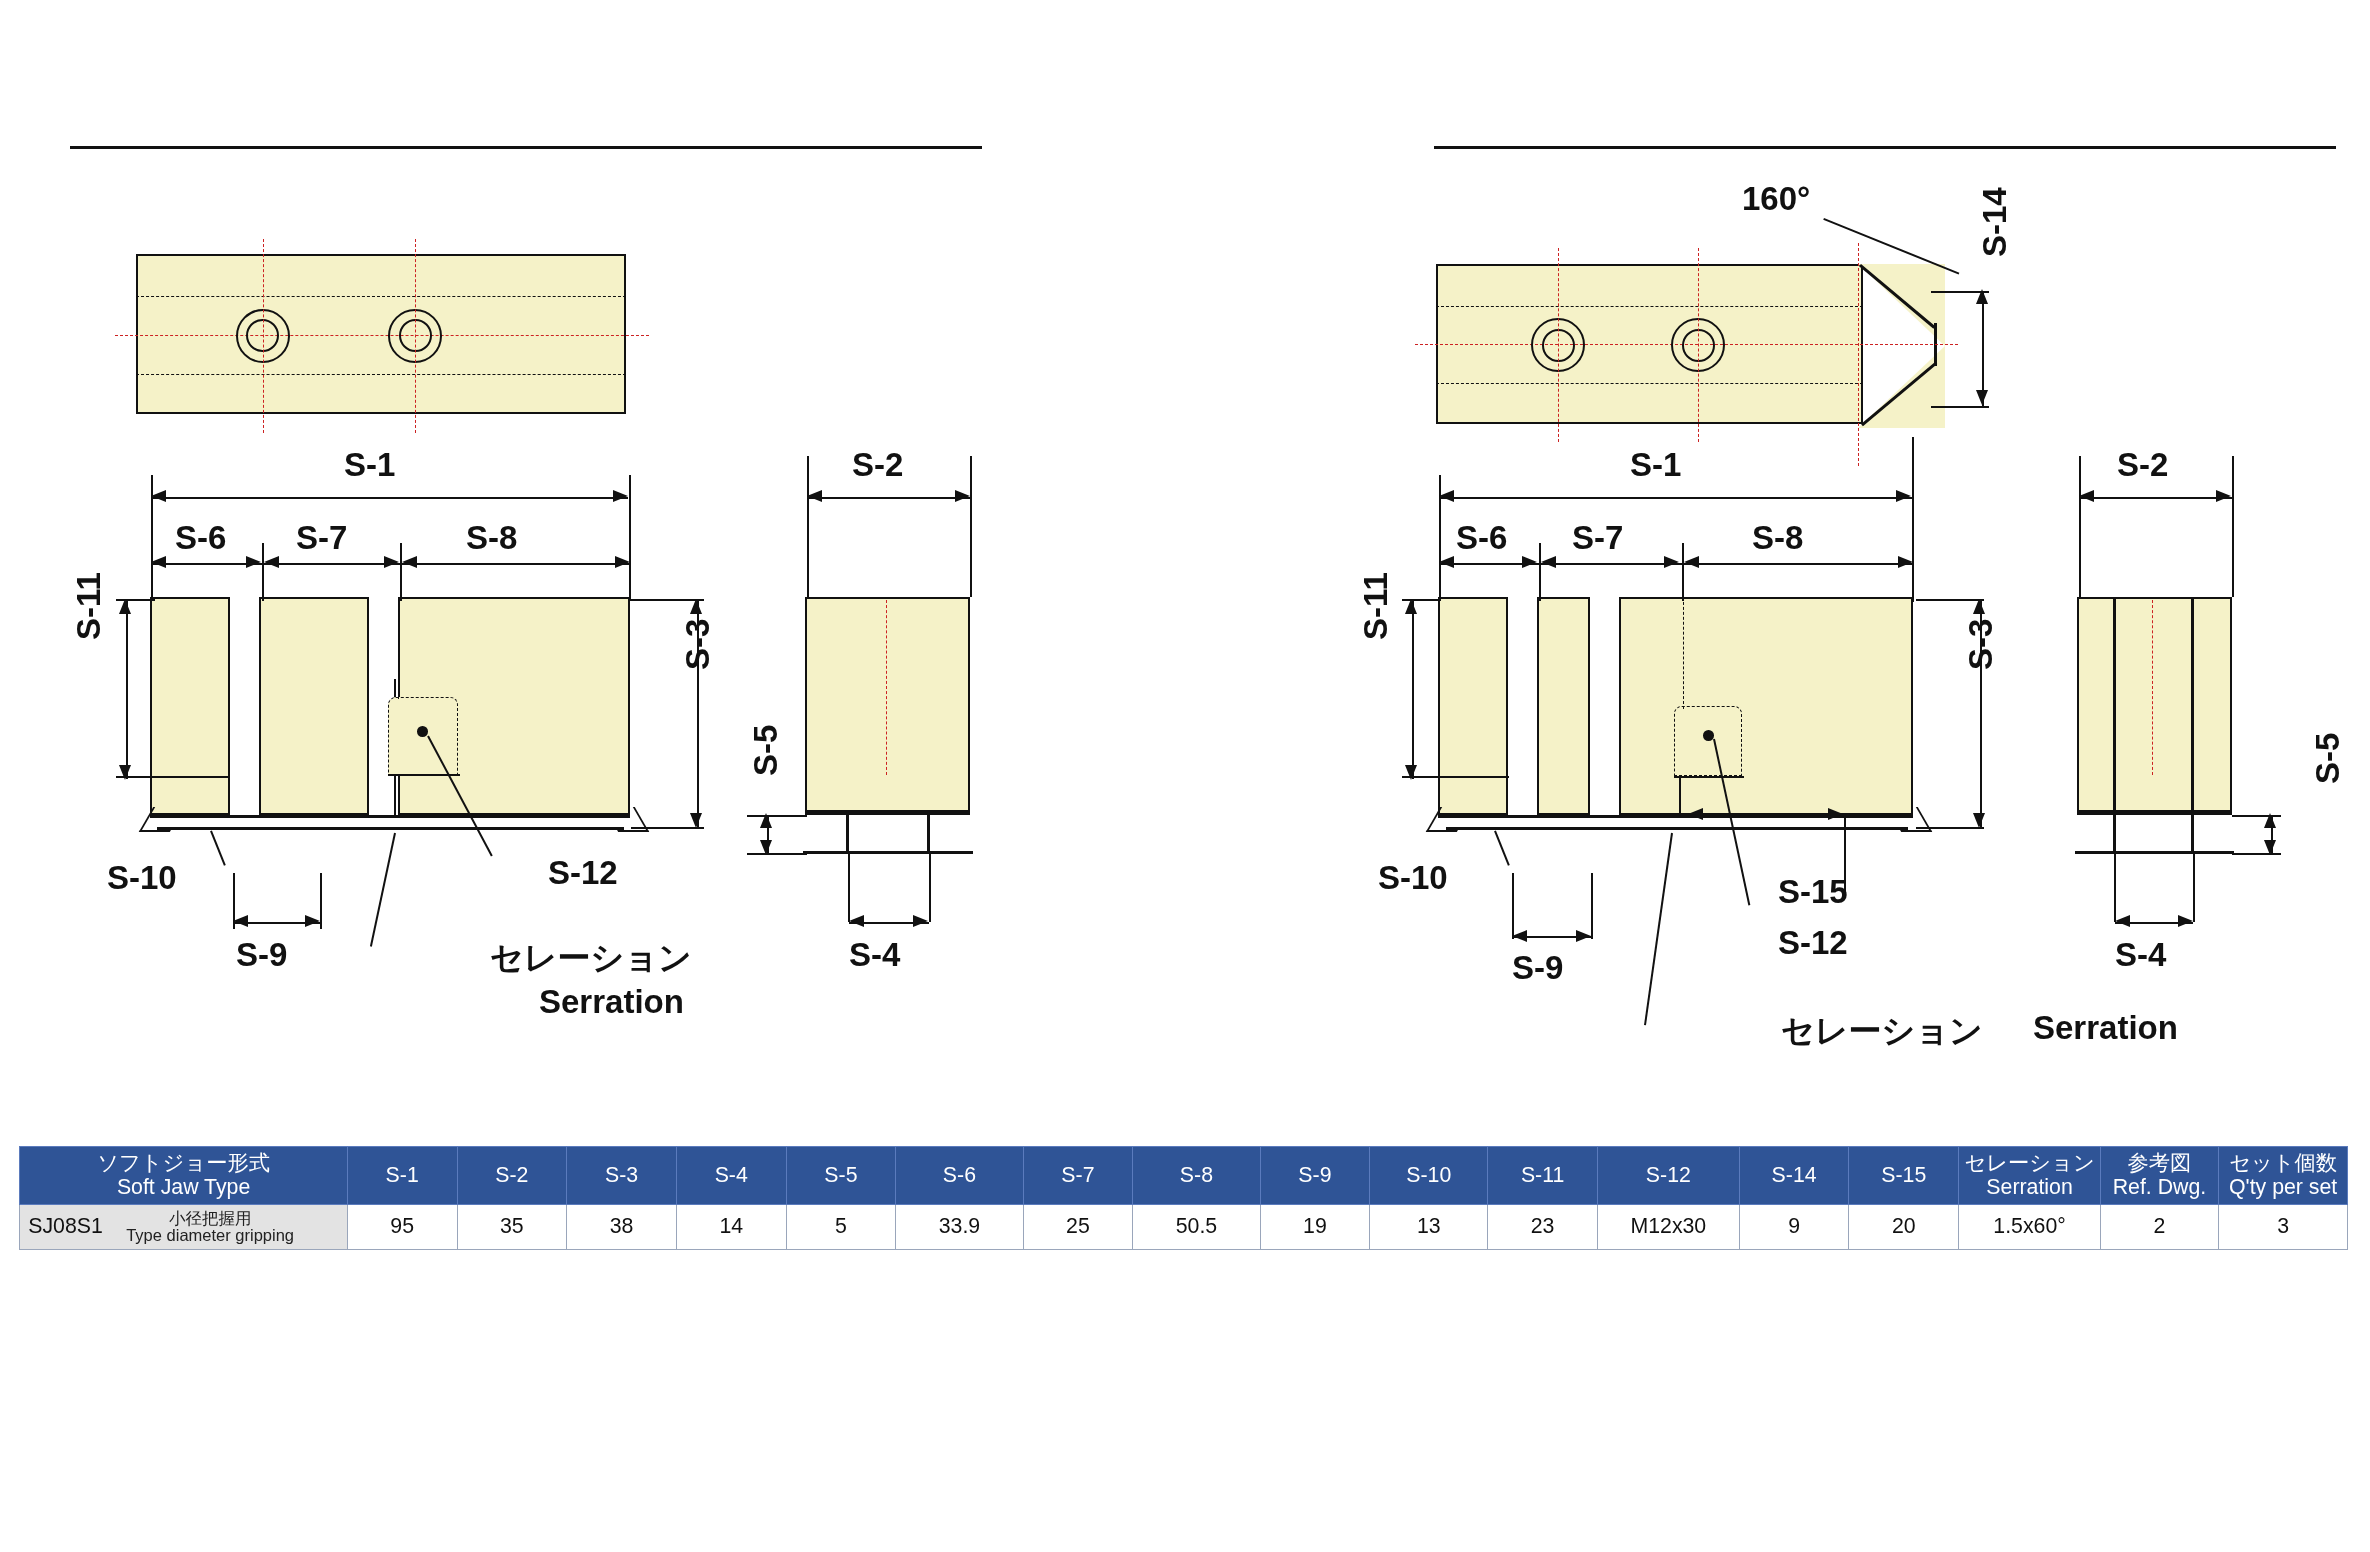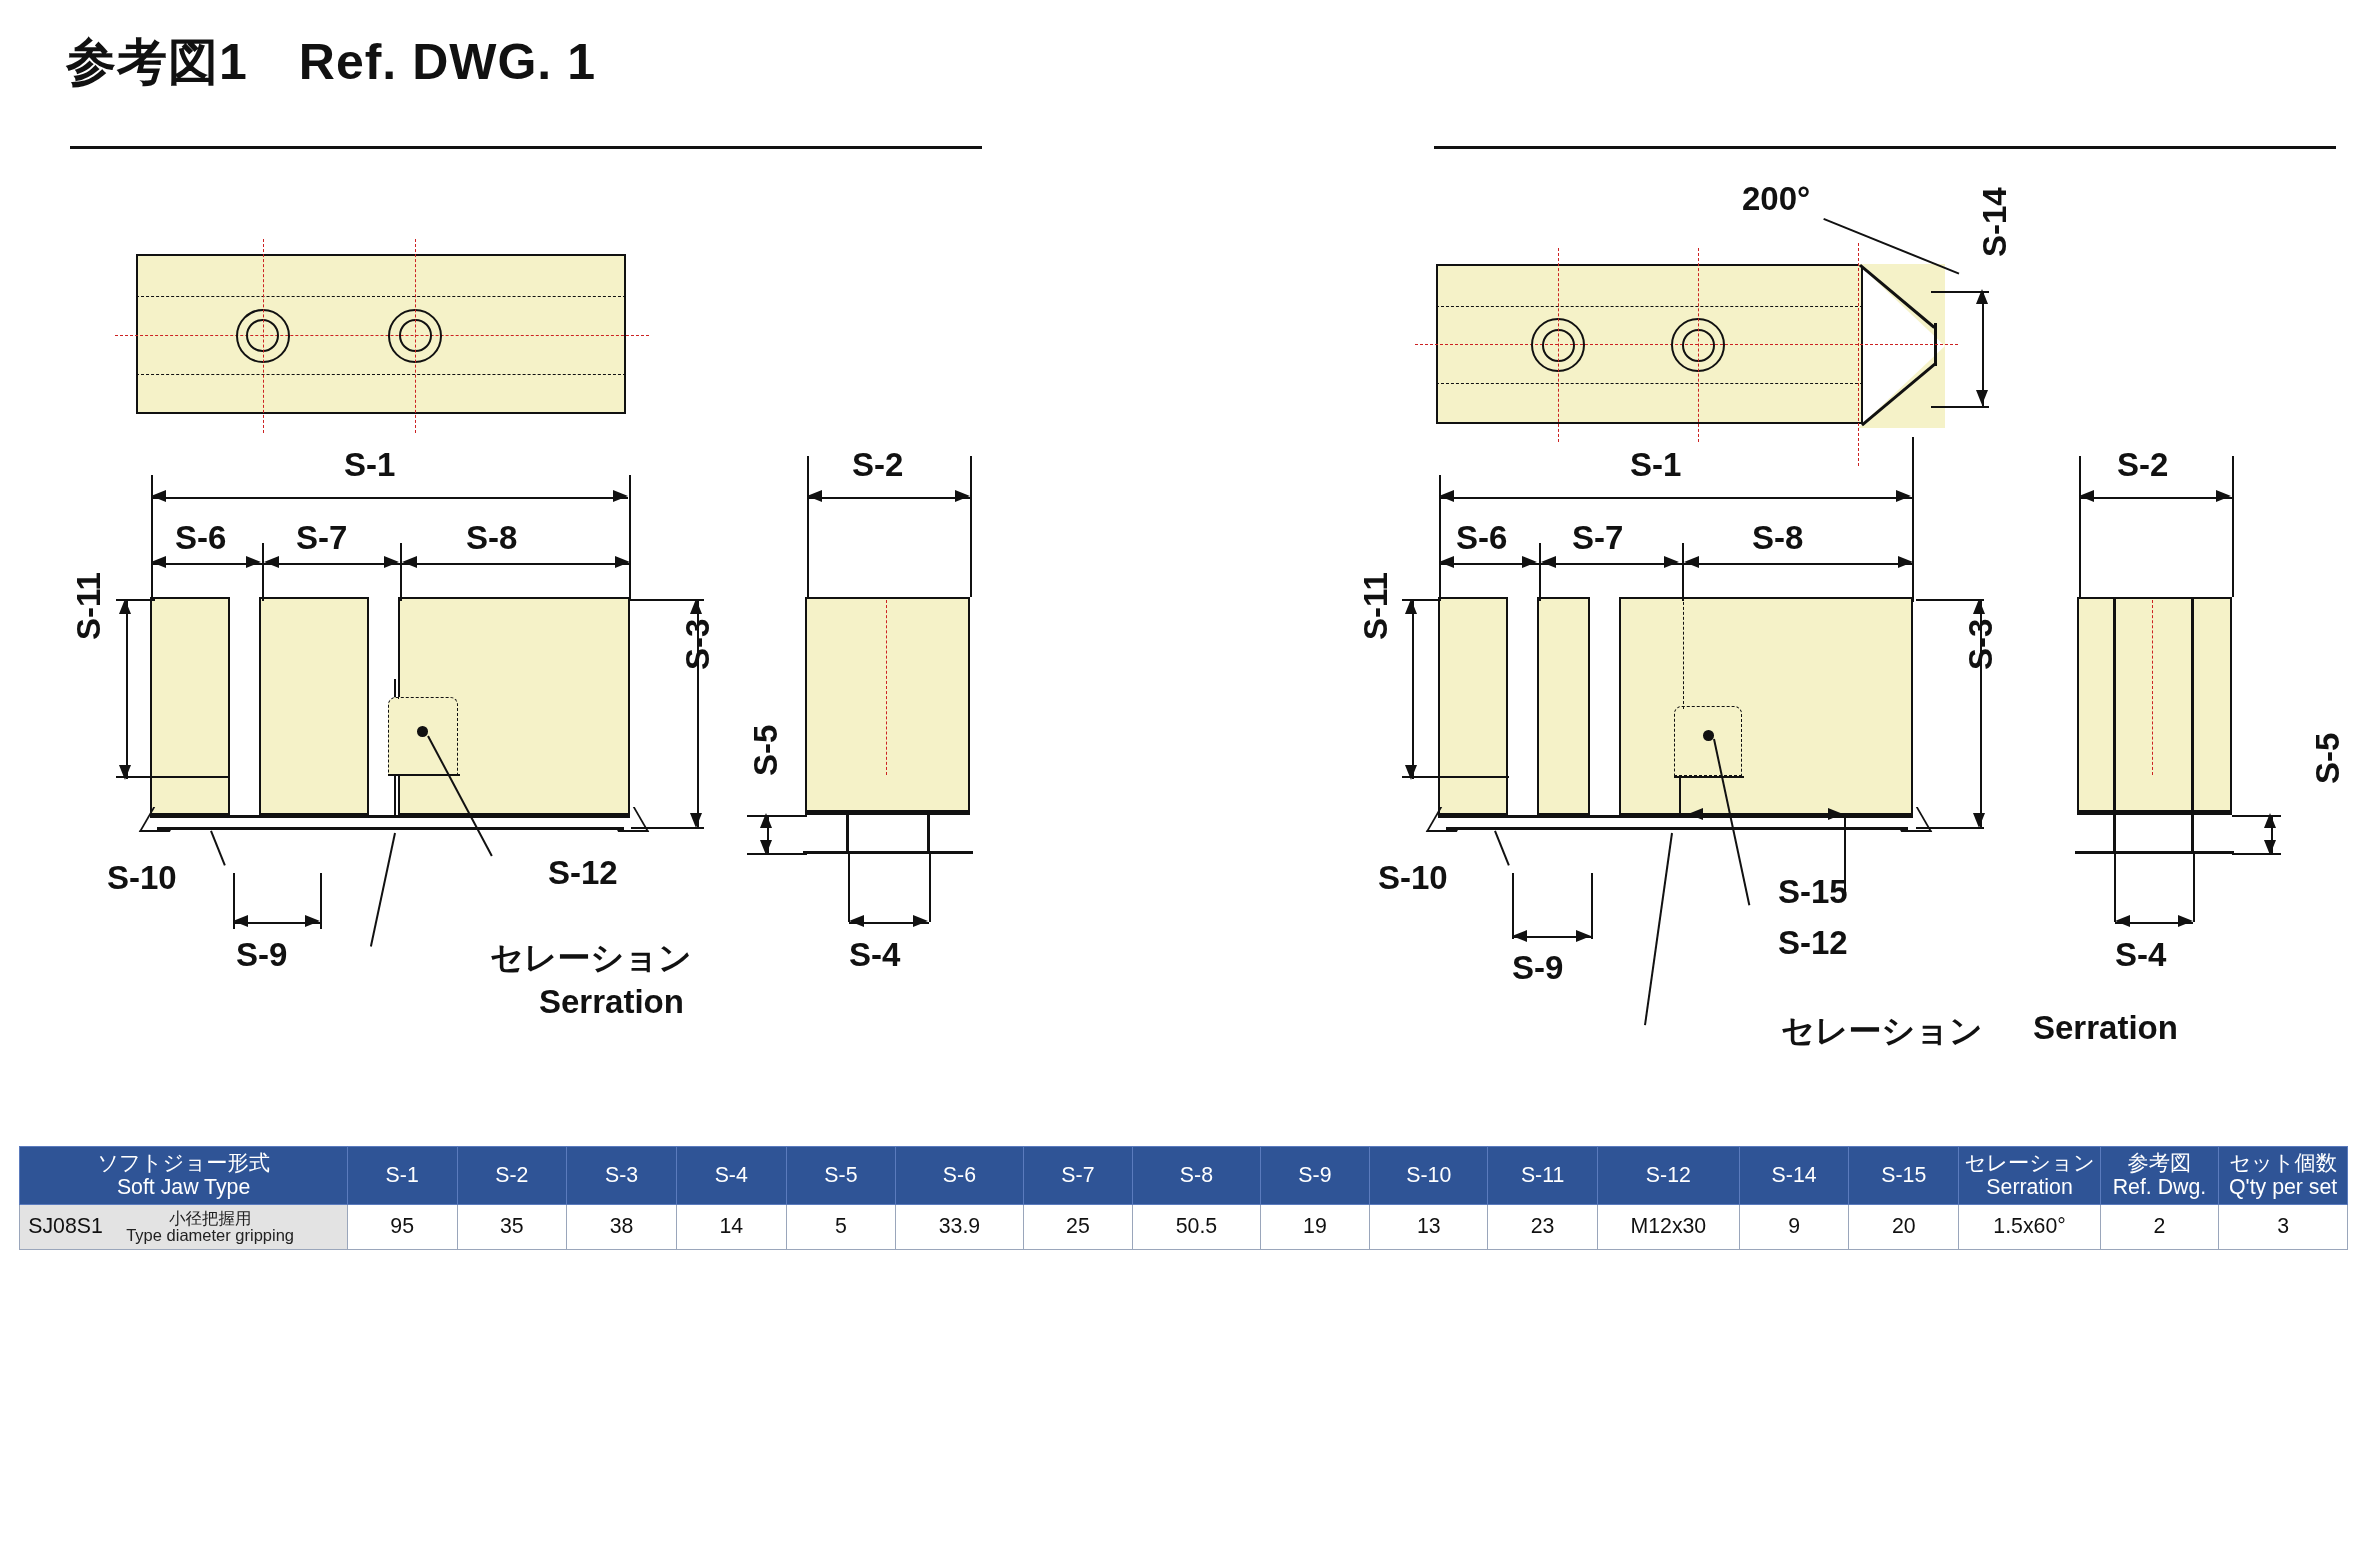--- a/index.html
+++ b/index.html
@@ -36,21 +36,20 @@
   table.spec td{border:1.5px solid #9aa6bb;text-align:center;padding:4.9px 1.9px;background:#ffffff;}
   table.spec td.name{background:#e3e3e3;text-align:left;padding-left:7.8px;position:relative;}
   table.spec td.name .sub{font-size:16.5px;color:#222;display:inline-block;margin-left:17.5px;line-height:1.05;text-align:center;vertical-align:middle;}
   .notes{position:absolute;font-size:24px;line-height:1.45;white-space:pre-line;}
 </style>
 </head>
 <body>
 
 <div class="page">
 
-  <div class="hd" style="left:66px;top:29px;">参考図1 Ref. DWG. 1</div>
   <div class="hdrule" style="left:70px;top:146px;width:912px;"></div>
 
   <div class="hdrule" style="left:1434px;top:146px;width:902px;"></div>
 
   <div>
     <div class="body" style="left:136px;top:254px;width:490px;height:160px;"></div>
 
     <div class="dash" style="left:136px;top:296px;width:490px;"></div>
     <div class="dash" style="left:136px;top:374px;width:490px;"></div>
     <div class="cl" style="left:115px;top:335px;width:534px;"></div>
@@ -177,21 +176,21 @@
     <div class="cl" style="left:1415px;top:344px;width:543px;"></div>
     <div class="circ" style="left:1531px;top:318px;width:54px;height:54px;"></div>
     <div class="circ" style="left:1542px;top:329px;width:33px;height:33px;"></div>
     <div class="circ" style="left:1671px;top:318px;width:54px;height:54px;"></div>
     <div class="circ" style="left:1682px;top:329px;width:33px;height:33px;"></div>
     <div class="cl" style="left:1558px;top:248px;width:0;height:194px;border-top:none;border-left:1.9px dashed #cc2222;"></div>
     <div class="cl" style="left:1698px;top:248px;width:0;height:194px;border-top:none;border-left:1.9px dashed #cc2222;"></div>
     <div class="cl" style="left:1858px;top:243px;width:0;height:223px;border-top:none;border-left:1.9px dashed #cc2222;"></div>
 
     <div class="ln" style="left:1824px;top:218px;width:146px;height:1.9px;transform:rotate(22deg);transform-origin:left top;"></div>
-    <div class="lbl" style="left:1742px;top:180px;">200°</div>
+    <div class="lbl" style="left:1742px;top:180px;">160°</div>
   </div>
 
   <div class="dimv" style="left:1982px;top:291px;height:115px;"></div>
   <div class="ar u" style="left:1976px;top:289px;"></div>
   <div class="ar d" style="left:1976px;top:390px;"></div>
   <div class="exth" style="left:1931px;top:291px;width:58px;"></div>
   <div class="exth" style="left:1931px;top:406px;width:58px;"></div>
   <div class="lbl" style="left:1976px;top:257px;transform:rotate(-90deg);transform-origin:0 0;">S-14</div>
 
   <div>

